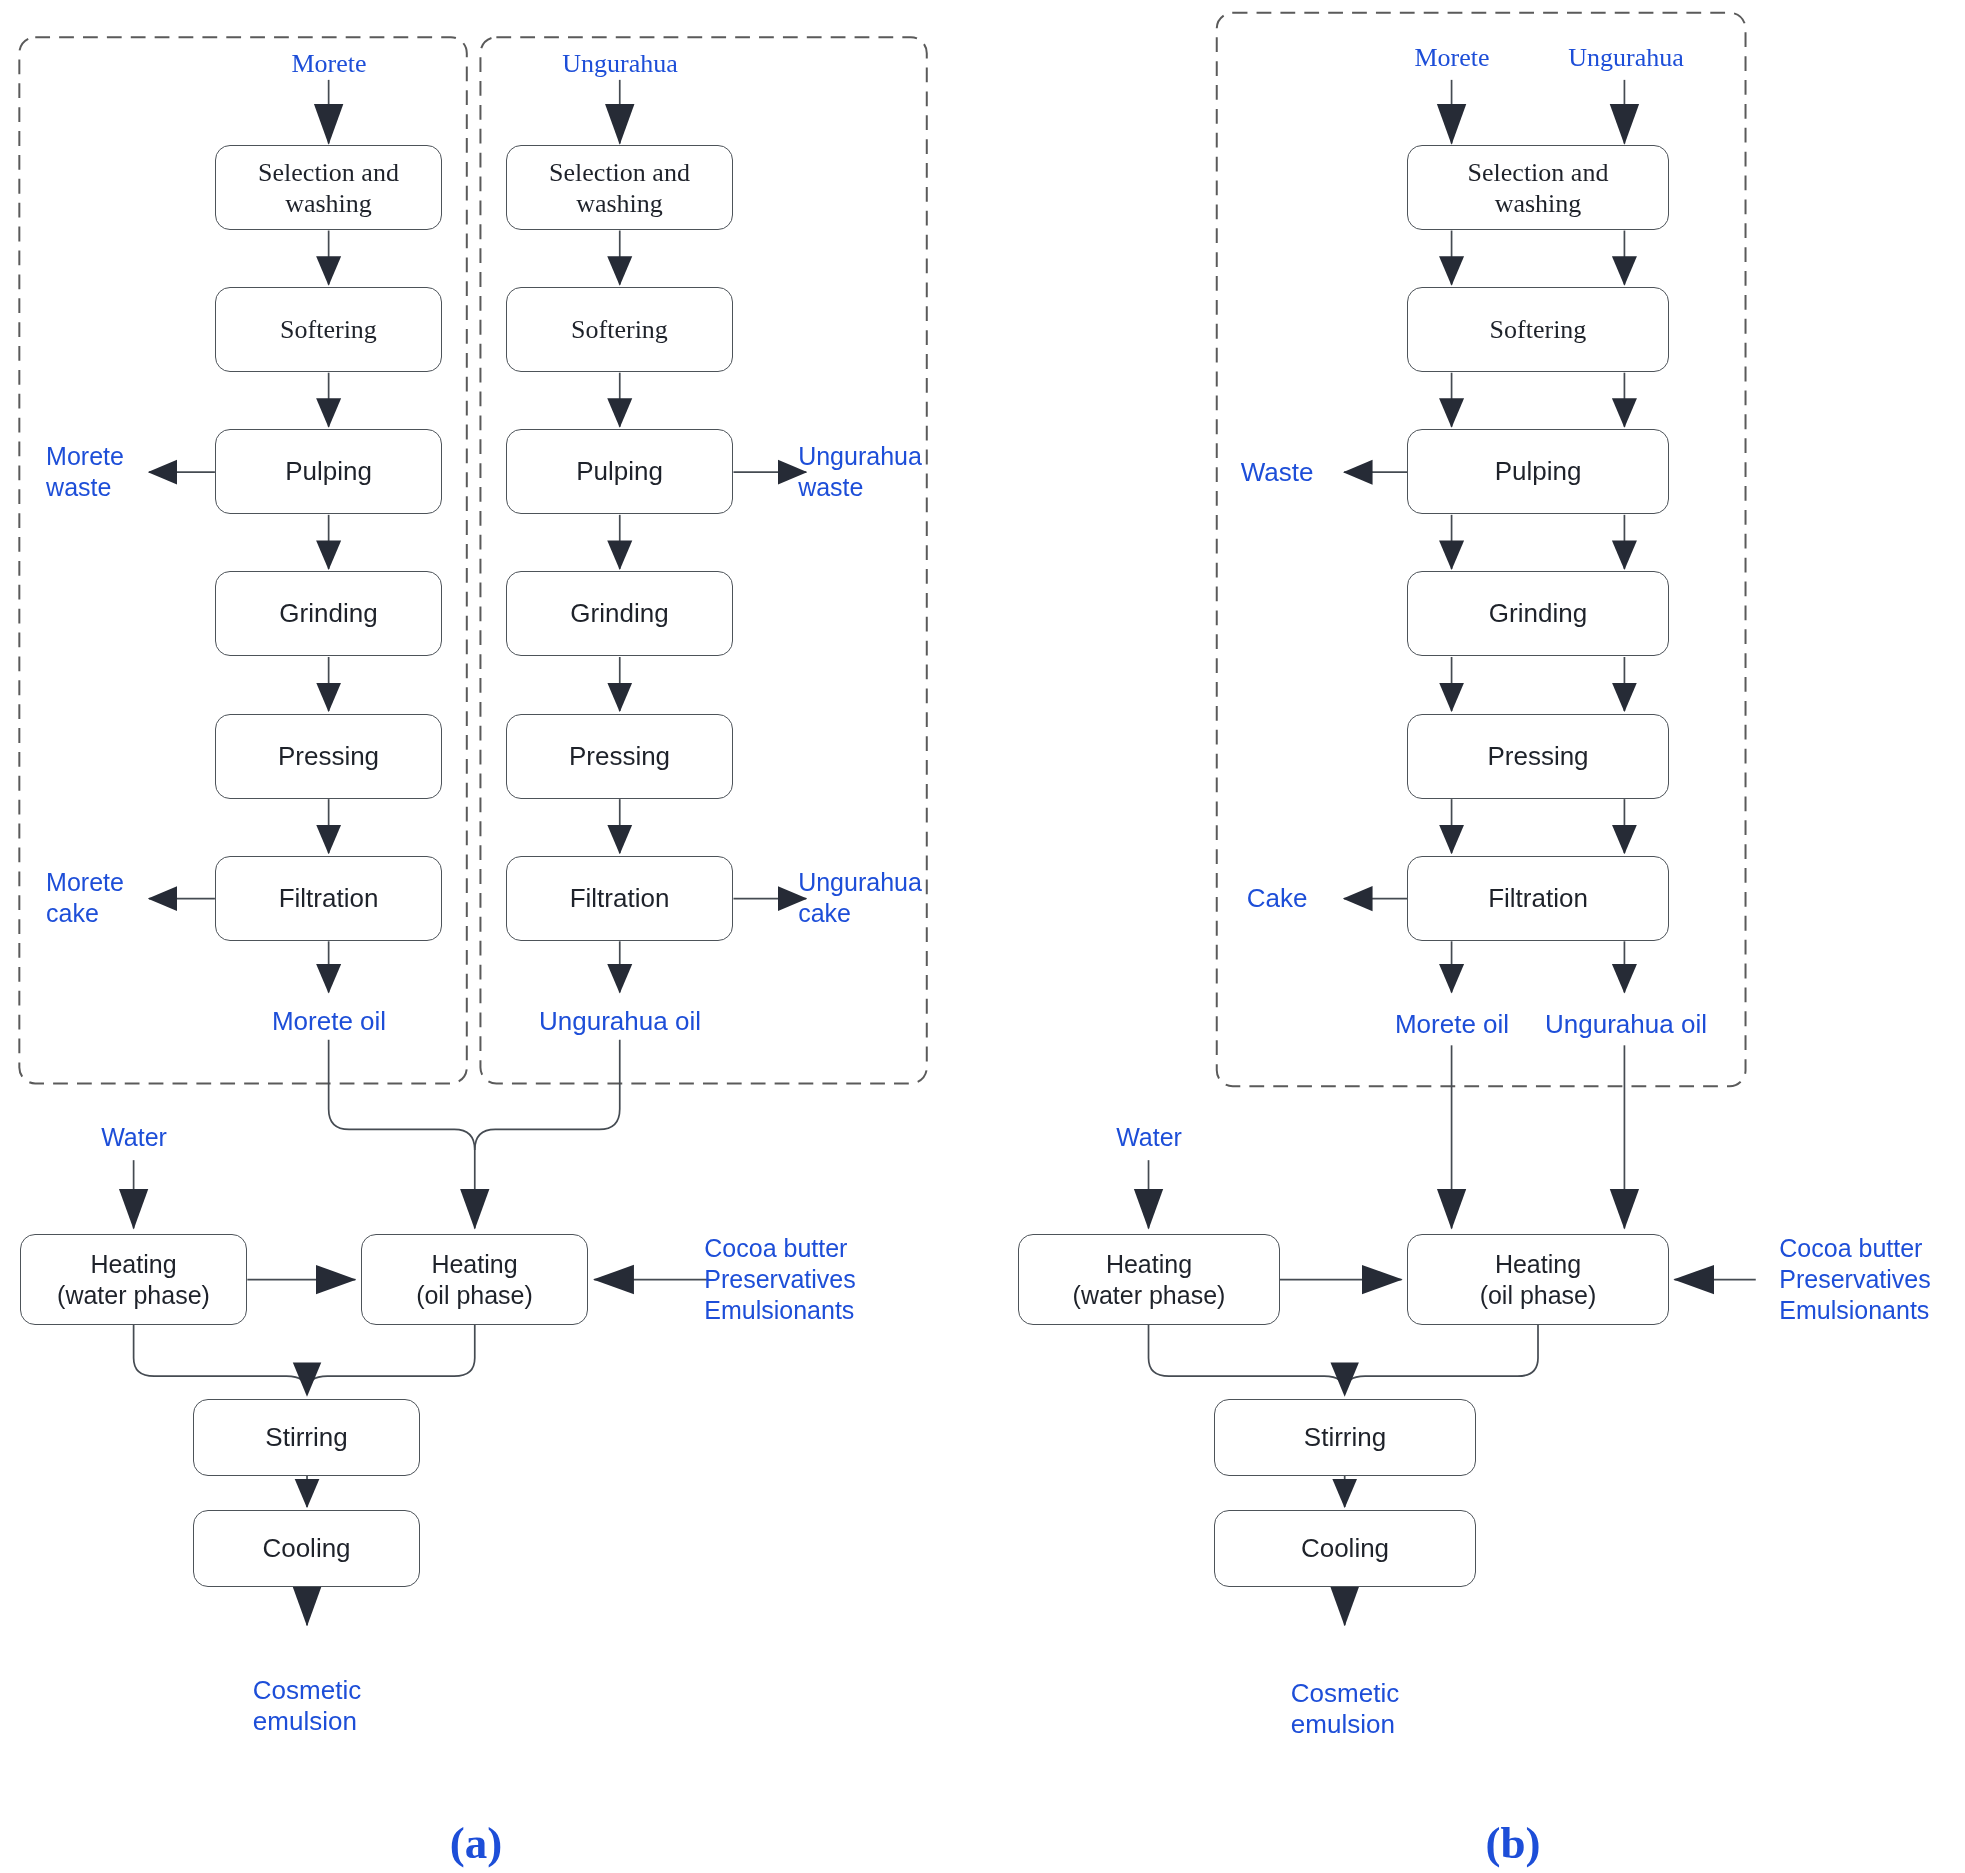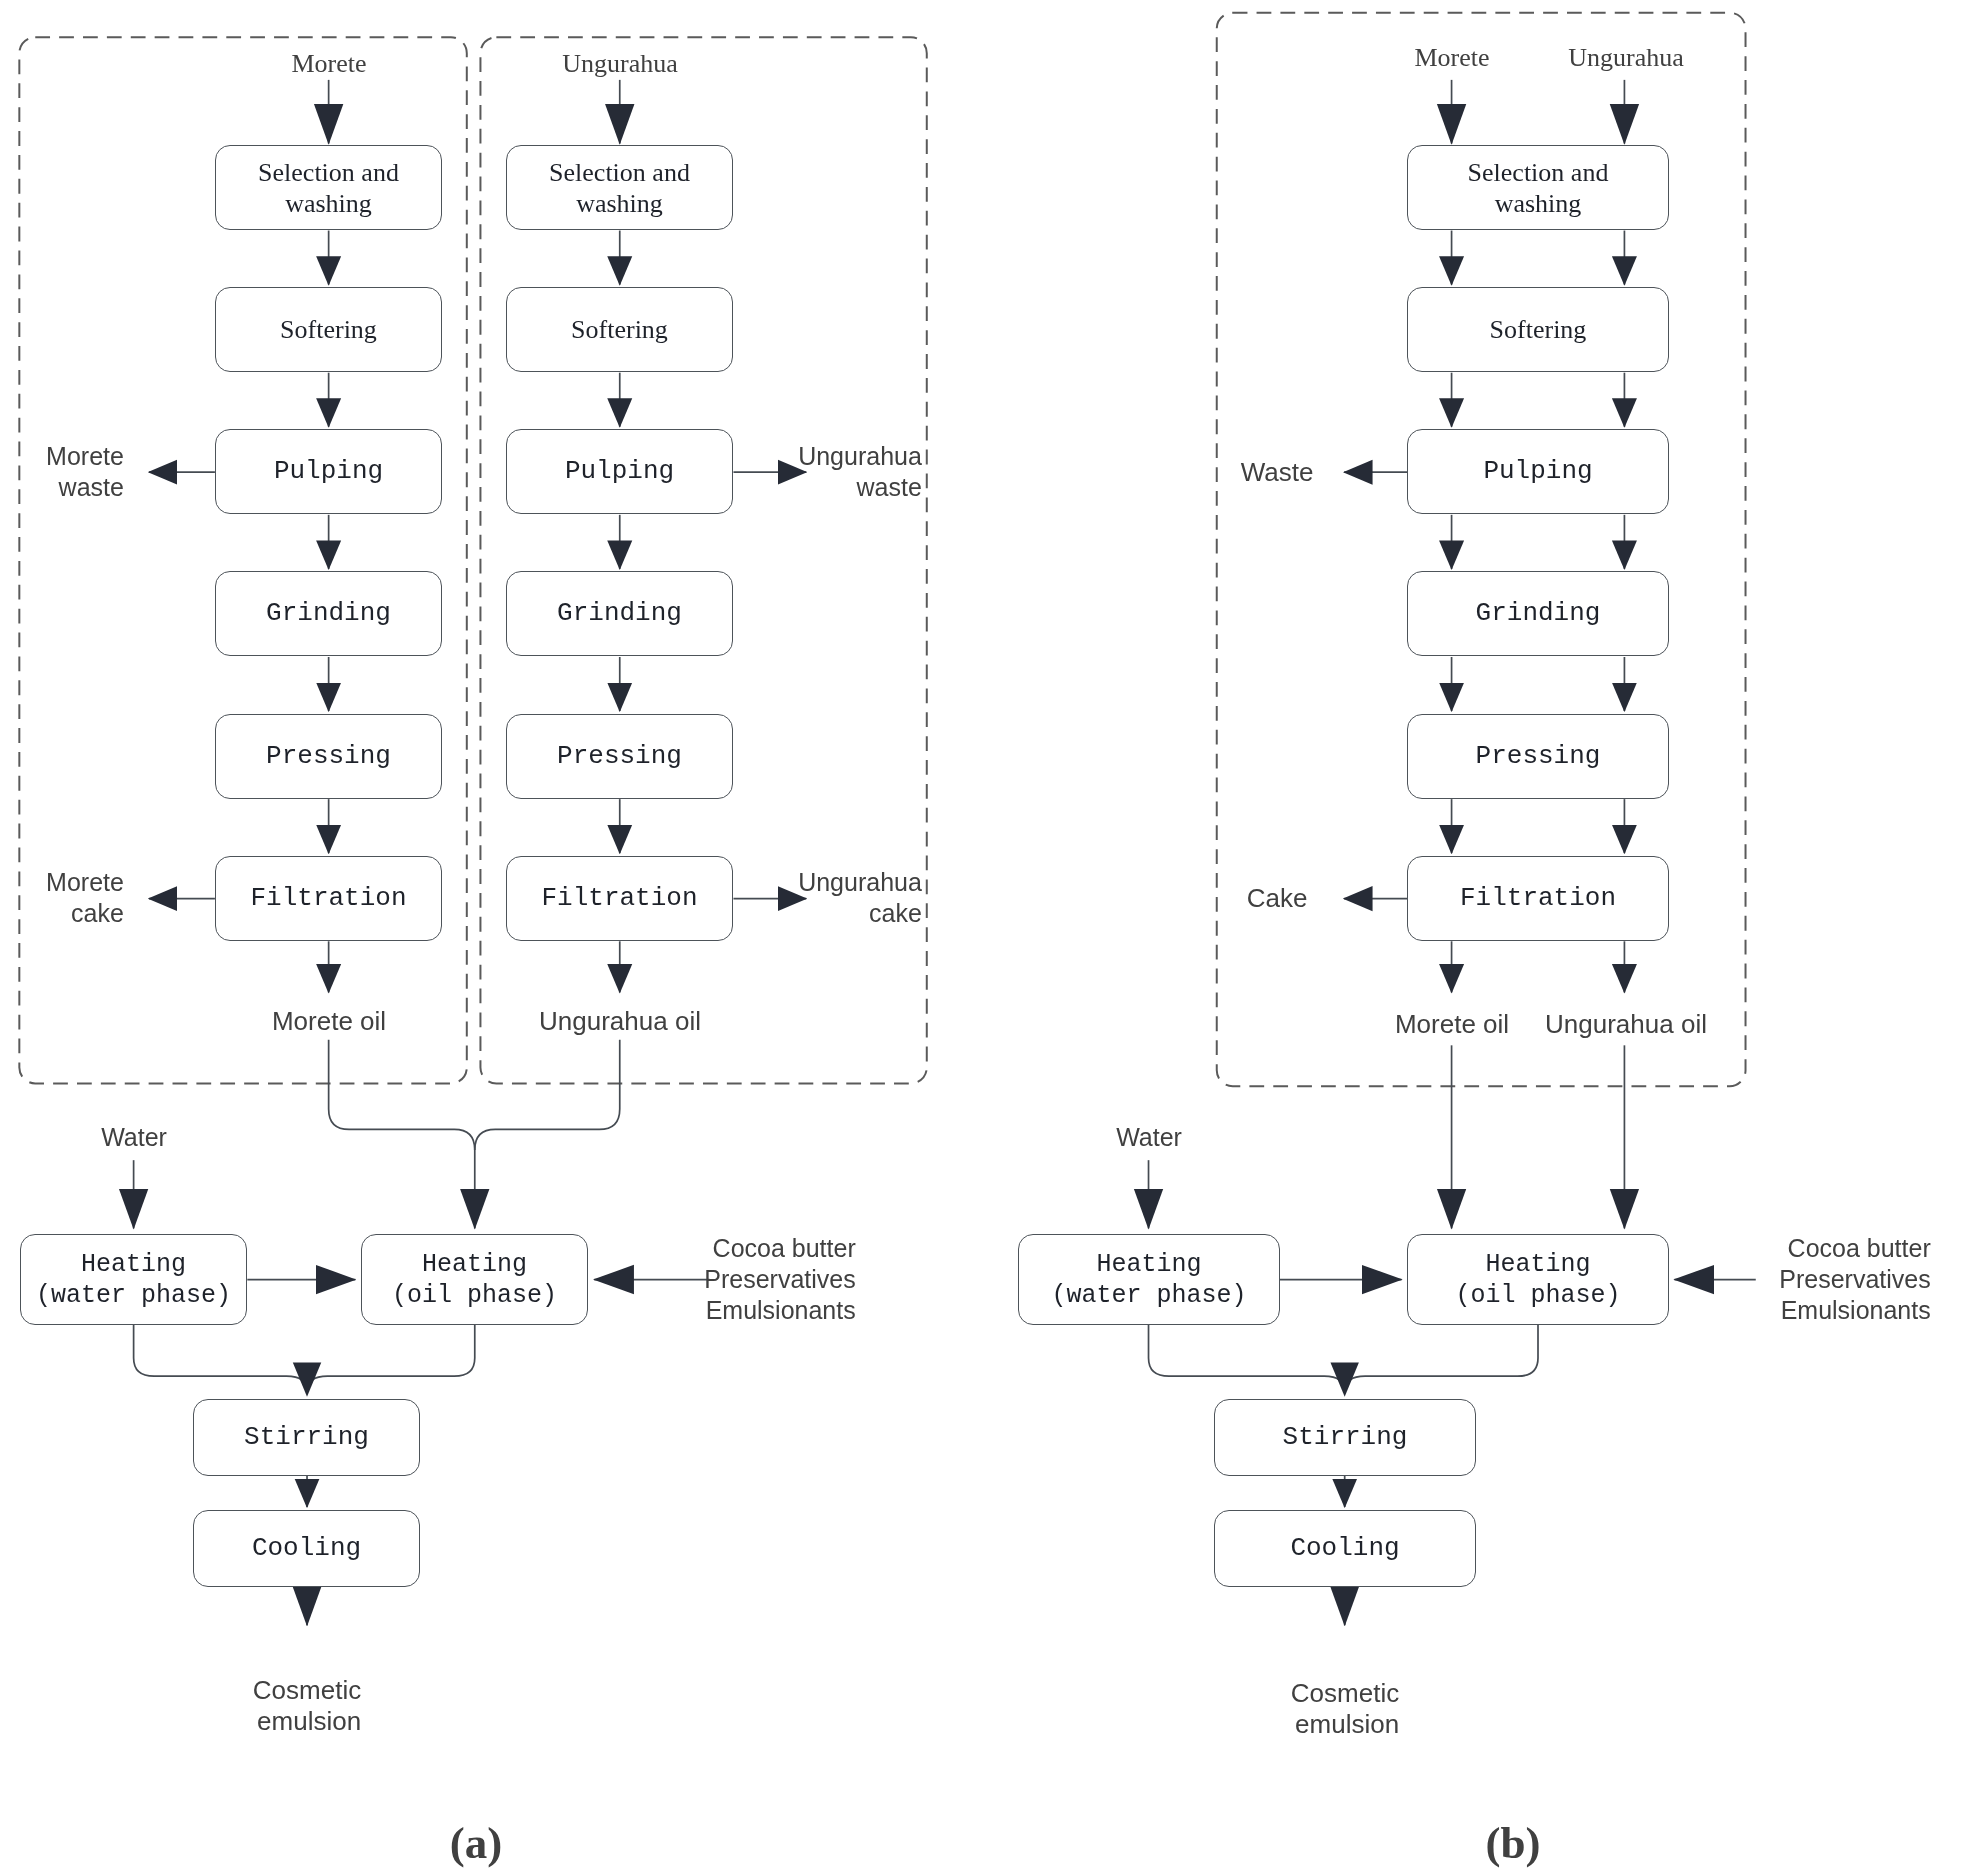--- a/index.html
+++ b/index.html
@@ -13,28 +13,28 @@
   }
   #wires{position:absolute;left:0;top:0;z-index:1;}
   .pbox{
     position:absolute;z-index:2;
     box-sizing:border-box;
     background:#ffffff;
     border:1.7px solid #4d5359;
     border-radius:15px;
     display:flex;align-items:center;justify-content:center;
     text-align:center;white-space:pre-line;
-    font-size:26px;line-height:31px;color:#1e222a;font-family:Liberation Mono, monospace;
+    font-size:26px;line-height:31px;color:#1e222a;
   }
   .serif{font-family:"Liberation Serif", serif;}
   .lbl{
     position:absolute;z-index:2;
     transform:translate(-50%,-50%);
-    text-align:right;white-space:pre-line;
-    font-size:25px;line-height:31px;color:#404040;
+    text-align:left;white-space:pre-line;
+    font-size:25px;line-height:31px;color:#1d4ed8;
   }
   .big{font-size:26px;}
   .caption{
     font-family:"Liberation Serif", serif;
     font-weight:bold;font-size:45px;
   }
 </style>
 </head>
 <body>
 

